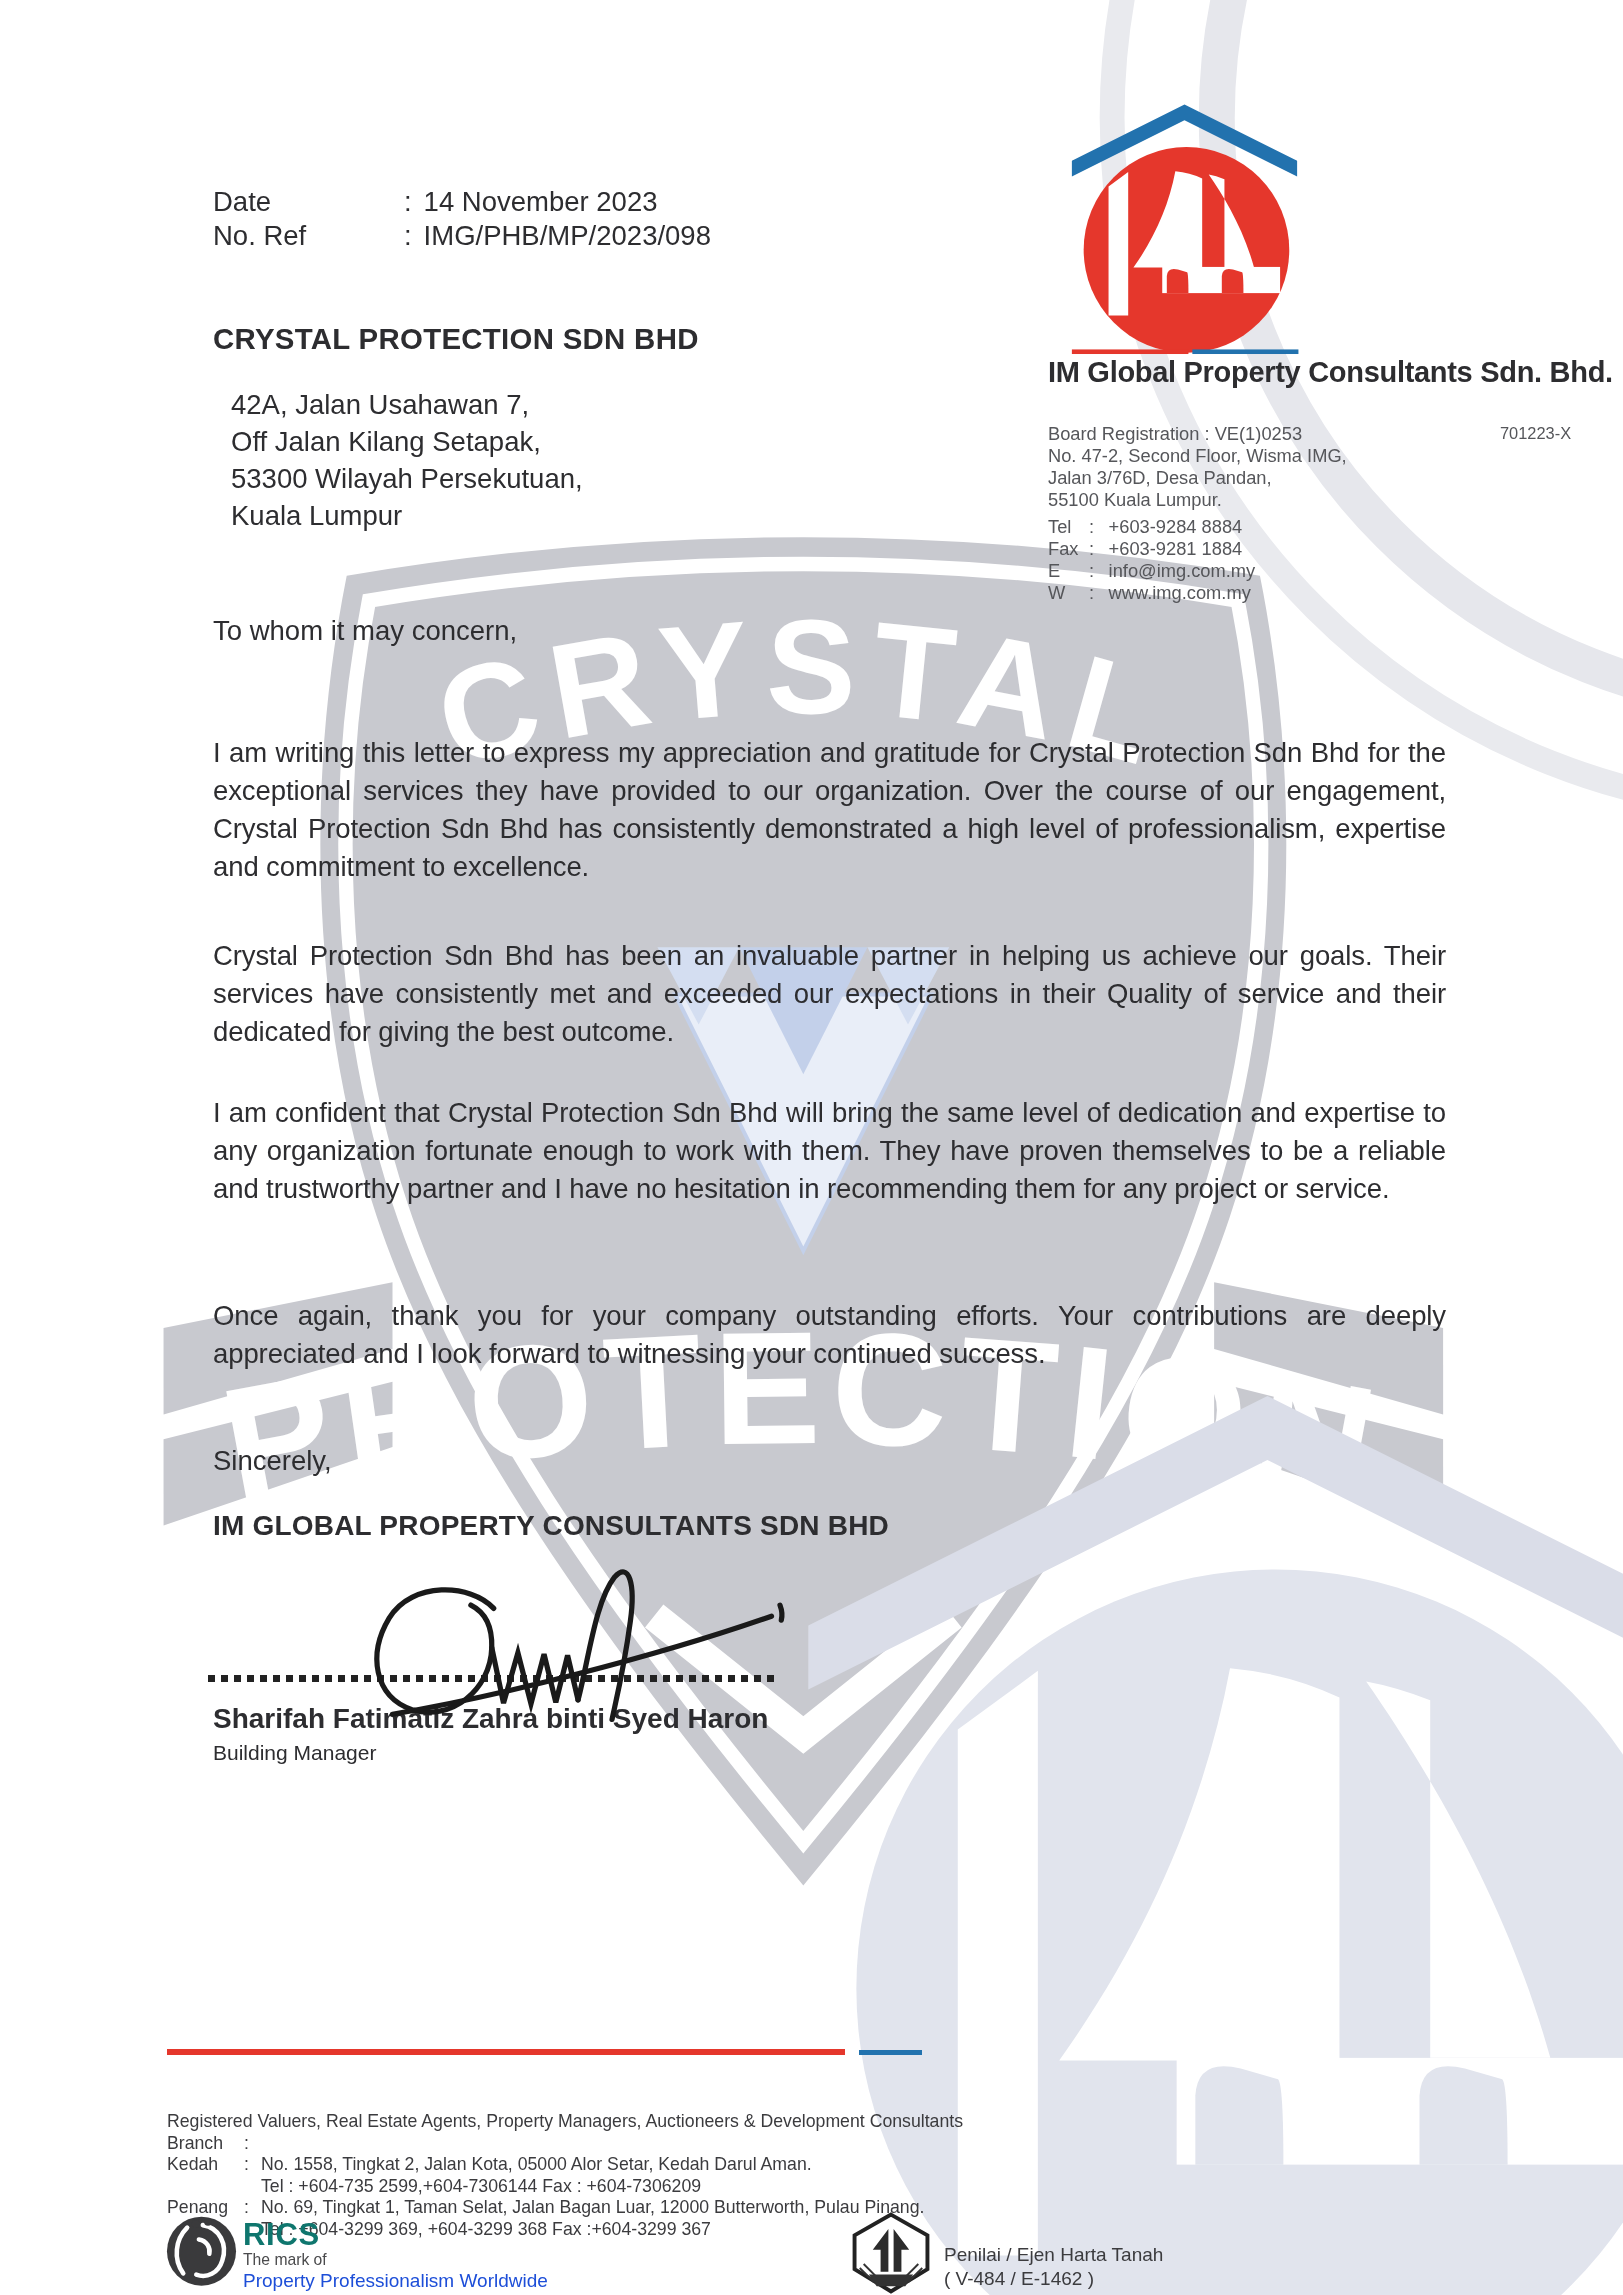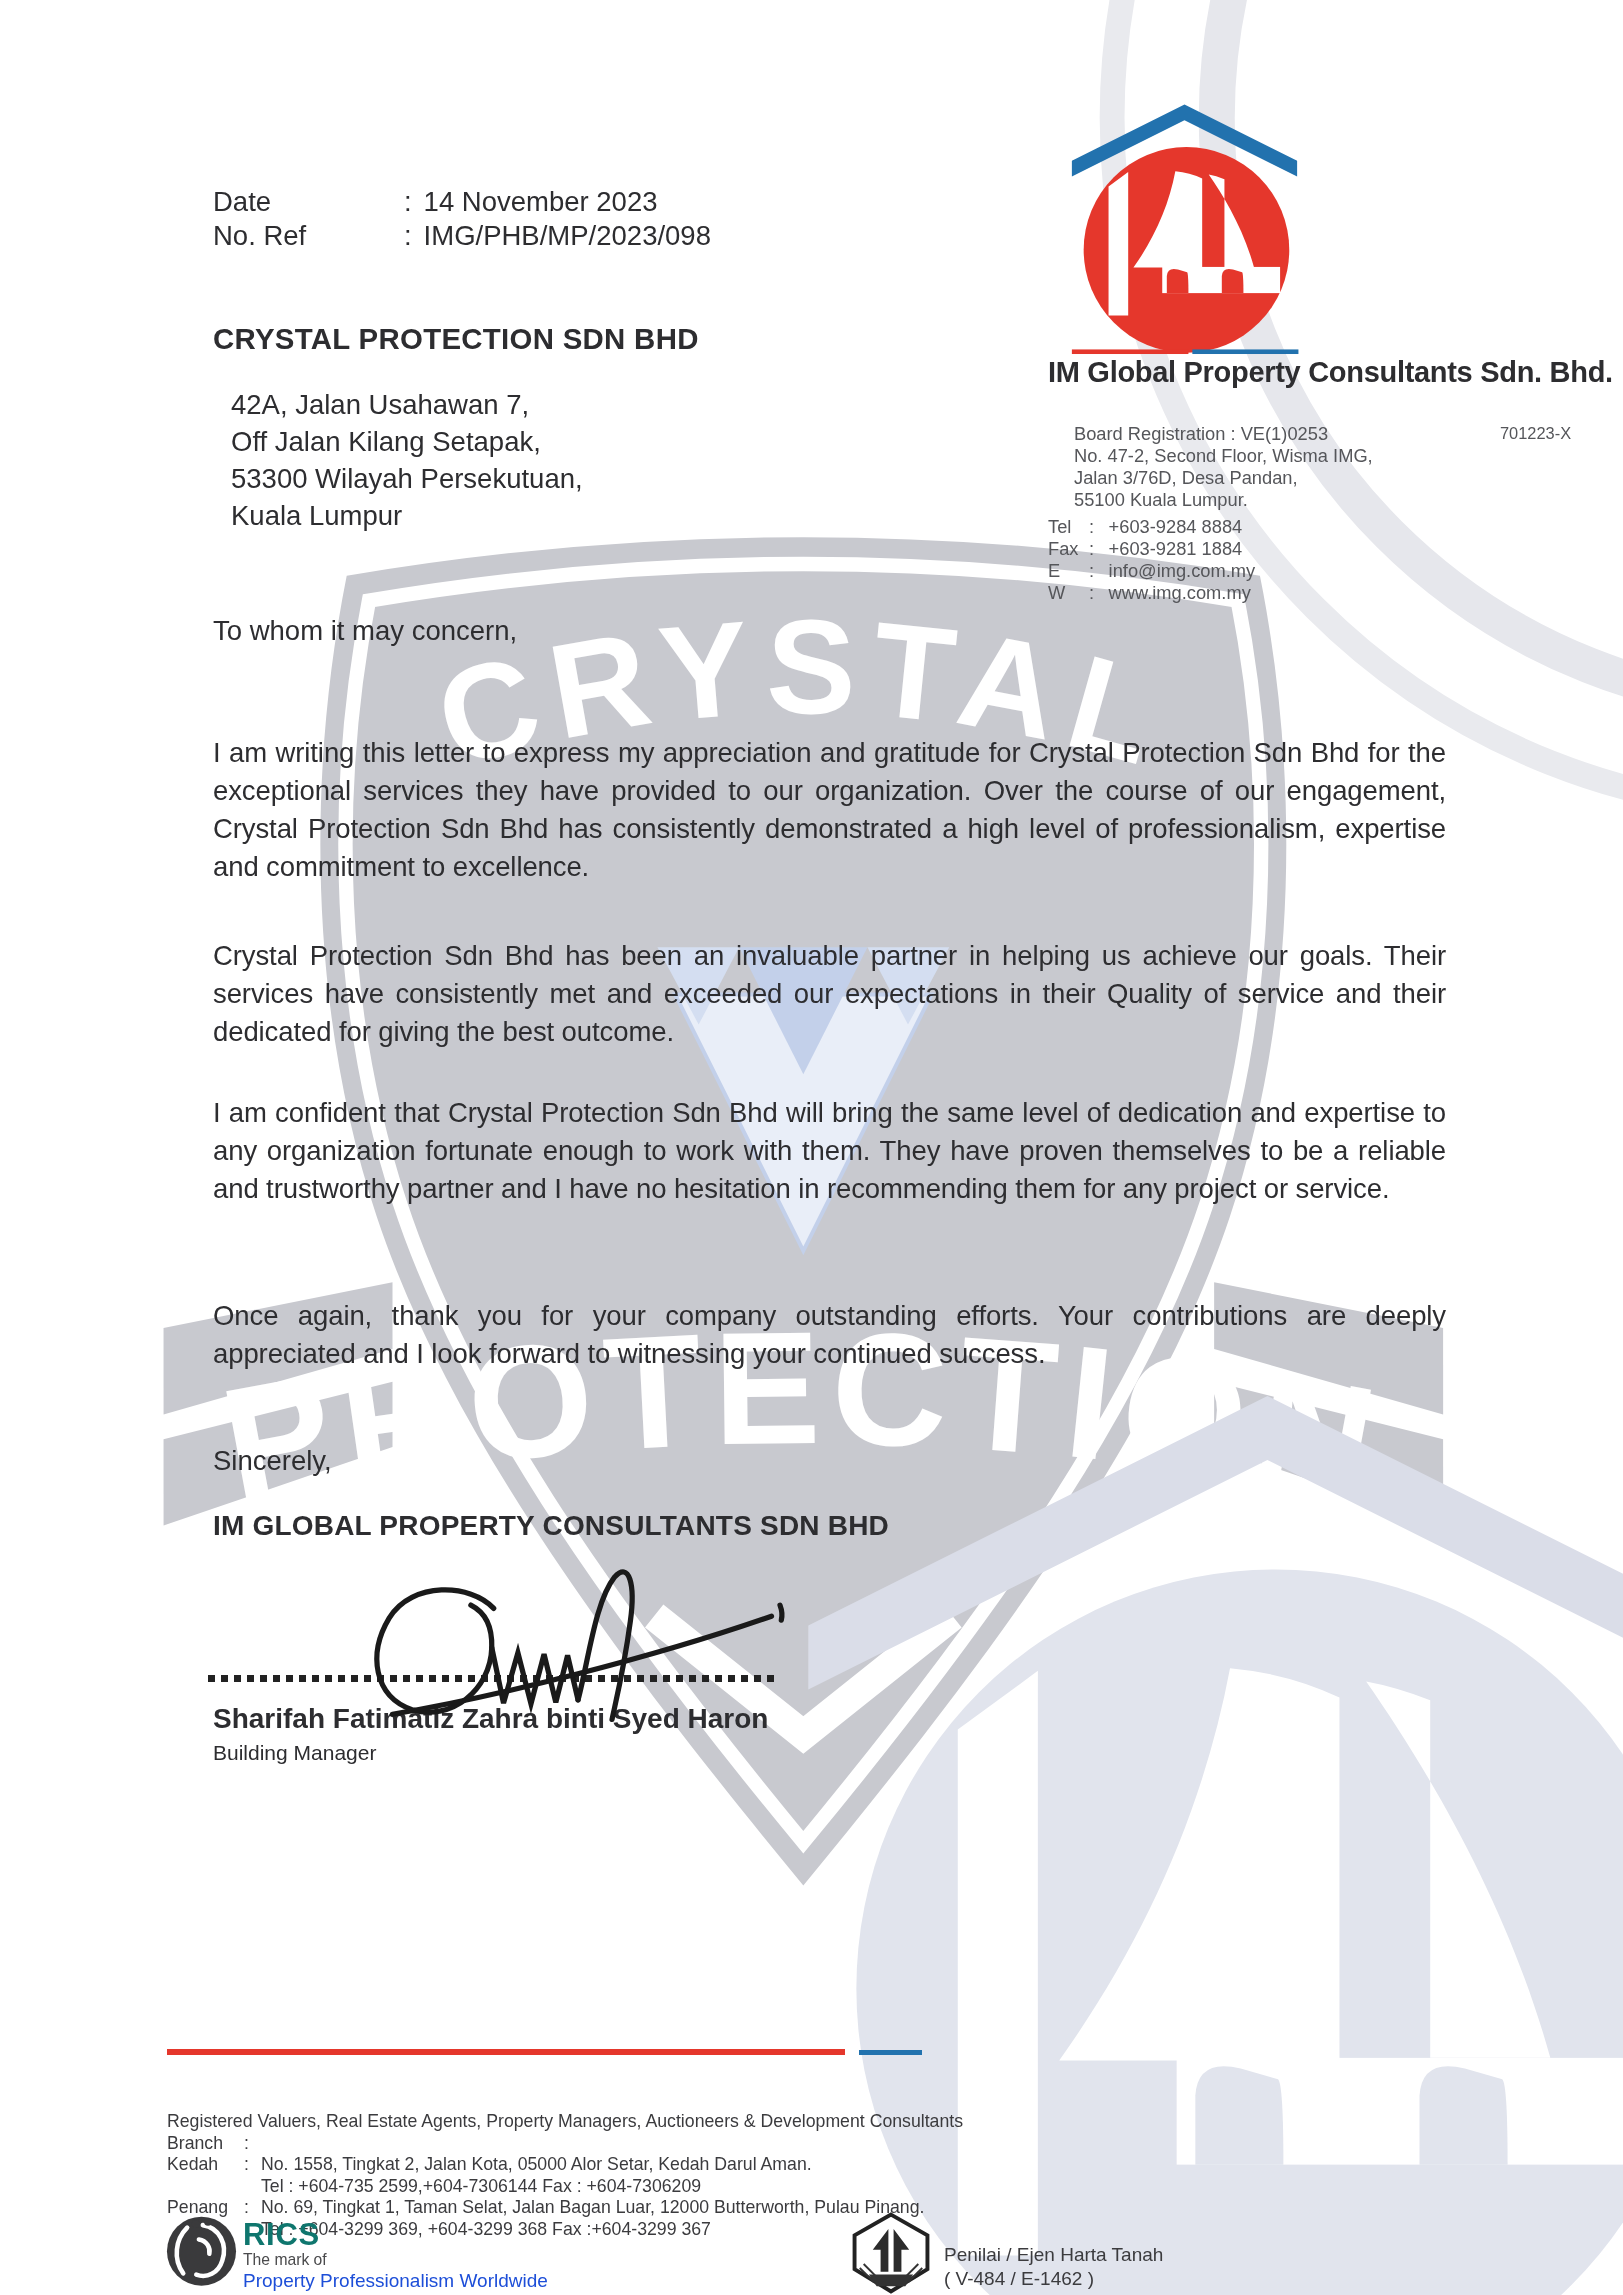--- a/index.html
+++ b/index.html
@@ -109,21 +109,21 @@
       <rect x="192" y="384" width="162" height="7" fill="#2272ae"></rect>
     </g>
   </svg>
 
   <div class="abs z1 hdr-company" style="left:1048px;top:356px;">
     <span>IM G</span><span>lobal Property Consultants Sdn. Bhd.</span>
   </div>
 
   <div class="abs z1 hdr-reg" style="left:1500px;top:424px;">701223-X</div>
 
-  <div class="abs z1" style="left:1048px;top:423px;margin-left:26px;">
+  <div class="abs z1" style="left:1048px;top:423px;">
     <div class="hdr-addr">Board Registration : VE(1)0253</div>
     <div class="hdr-addr">No. 47-2, Second Floor, Wisma IMG,</div>
     <div class="hdr-addr">Jalan 3/76D, Desa Pandan,</div>
     <div class="hdr-addr">55100 Kuala Lumpur.</div>
   </div>
 
   <div class="abs z1" style="left:1048px;top:516px;">
     <div class="hdr-contact">
       <span class="lbl">Tel</span>
       <span class="cln">:</span>

